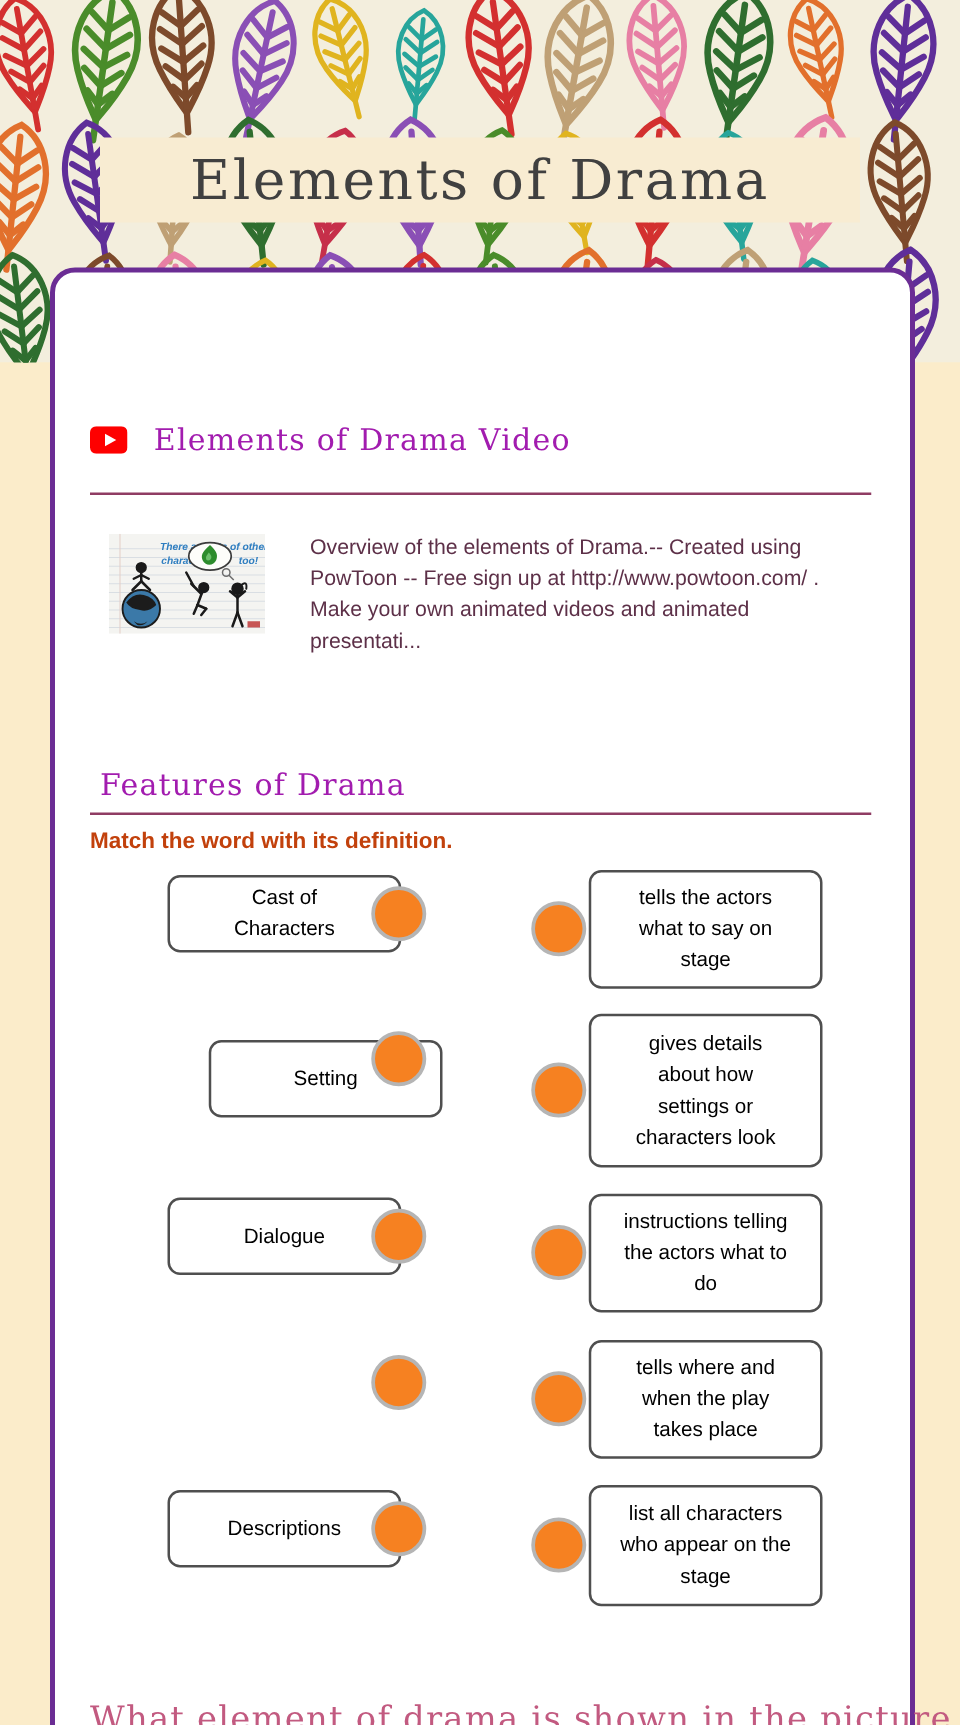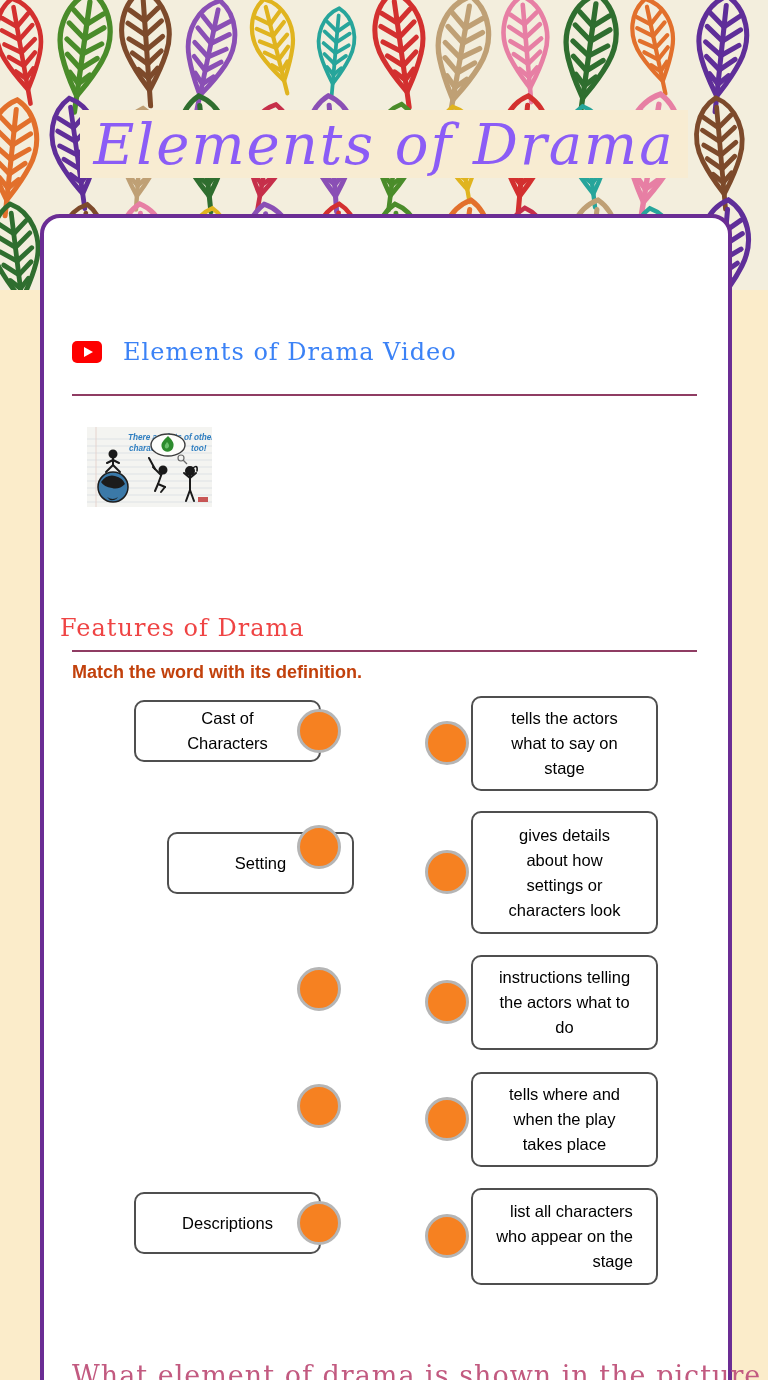--- a/index.html
+++ b/index.html
@@ -6,45 +6,45 @@
   #page{
     position:relative;width:768px;height:1380px;overflow:hidden;
     background:#fbecca;font-family:"Liberation Sans",sans-serif;
   }
   .leaf-strip{position:absolute;left:0;top:0;width:768px;height:290px;}
   .banner{
     position:absolute;left:80px;top:110px;width:608px;height:68px;
     background:#f8ecd2;display:flex;align-items:center;justify-content:center;z-index:2;
   }
   .banner-text{
-    font-family:"DejaVu Serif",serif;font-size:56px;font-weight:400;
-    color:#8b5cf6;letter-spacing:2px;white-space:nowrap;font-style:italic;
+    font-family:"DejaVu Serif",serif;font-size:44px;font-weight:400;
+    color:#404040;letter-spacing:2px;white-space:nowrap;
   }
   .card{
     position:absolute;left:40px;top:214px;width:692px;height:1220px;
     background:#ffffff;border:4px solid #6b2d94;border-radius:20px;
     box-sizing:border-box;z-index:3;
   }
   .card > *{position:absolute;}
   .yt-icon{left:28px;top:123px;width:30px;height:22px;}
   .video-heading{
     left:79px;top:120px;font-family:"DejaVu Serif",serif;font-size:24px;
-    color:#3b82f6;letter-spacing:1px;white-space:nowrap;
+    color:#a21caf;letter-spacing:1px;white-space:nowrap;
   }
   .divider{left:28px;width:625px;height:2px;background:#8f3c63;}
   .divider-1{top:176px;}
   .divider-2{top:432px;}
   .thumb{left:43px;top:209px;width:125px;height:80px;display:block;}
   .video-desc{
     left:204px;top:207px;width:440px;font-size:17px;line-height:25px;
     color:#5d3048;font-weight:500;
   }
   .features-heading{
-    left:16px;top:396px;font-family:"DejaVu Serif",serif;font-size:24px;
-    color:#ef4444;letter-spacing:1px;white-space:nowrap;
+    left:36px;top:396px;font-family:"DejaVu Serif",serif;font-size:24px;
+    color:#a21caf;letter-spacing:1px;white-space:nowrap;
   }
   .match-instruction{left:28px;top:444px;font-size:18px;font-weight:700;color:#c2410c;}
   .mbox{
     border:2px solid #4f4f4f;border-radius:10px;background:#fff;
     display:flex;align-items:center;justify-content:center;text-align:center;
     font-size:16.5px;line-height:25px;color:#000000;box-sizing:border-box;
     white-space:pre-line;z-index:1;
   }
   .wbox{left:90px;width:187px;height:62px;}
   .dbox{left:427px;width:187px;}
@@ -185,31 +185,35 @@
         <circle cx="103" cy="44" r="4"></circle>
         <path d="M106,41 q5,-4 4,3" stroke-width="1.6" fill="none"></path>
         <line x1="103" y1="48" x2="103" y2="63"></line>
         <line x1="103" y1="51" x2="97" y2="46"></line>
           <line x1="103" y1="51" x2="109" y2="46"></line>
         <line x1="103" y1="63" x2="99" y2="74"></line>
           <line x1="103" y1="63" x2="107" y2="74"></line>
       </g>
       <rect x="111" y="70" width="10" height="5" fill="#c03a3a" opacity="0.85"></rect>
     </svg>
+    <div class="video-desc">Overview of the elements of Drama.-- Created using PowToon -- Free sign up at http://www.powtoon.com/ . Make your own animated videos and animated presentati...</div>
 
     <div class="features-heading">Features of Drama</div>
     <div class="divider divider-2"></div>
     <div class="match-instruction">Match the word with its definition.</div>
 
     <div class="mbox wbox" style="top:482px;">
       <span>Cast of
 Characters</span>
     </div>
     <div class="mbox wbox" style="top:614px;margin-left:33px;">
       <span>Setting</span>
+    </div>
+    <div class="mbox wbox" style="top:740px;">
+      <span>Dialogue</span>
     </div>
     <div class="mbox wbox" style="top:974px;">
       <span>Descriptions</span>
     </div>
 
     <div class="mbox dbox" style="top:478px;height:95px;">
       <span>tells the actors
 what to say on
 stage</span>
     </div>
@@ -222,21 +226,21 @@
     <div class="mbox dbox" style="top:737px;height:95px;">
       <span>instructions telling
 the actors what to
 do</span>
     </div>
     <div class="mbox dbox" style="top:854px;height:95px;">
       <span>tells where and
 when the play
 takes place</span>
     </div>
-    <div class="mbox dbox" style="top:970px;height:97px;text-align:right;">
+    <div class="mbox dbox" style="top:970px;height:97px;">
       <span>list all characters
 who appear on the
 stage</span>
     </div>
 
     <div class="connector" style="left:253px;top:491px;"></div>
     <div class="connector" style="left:253px;top:607px;"></div>
     <div class="connector" style="left:253px;top:749px;"></div>
     <div class="connector" style="left:253px;top:866px;"></div>
     <div class="connector" style="left:253px;top:983px;"></div>

